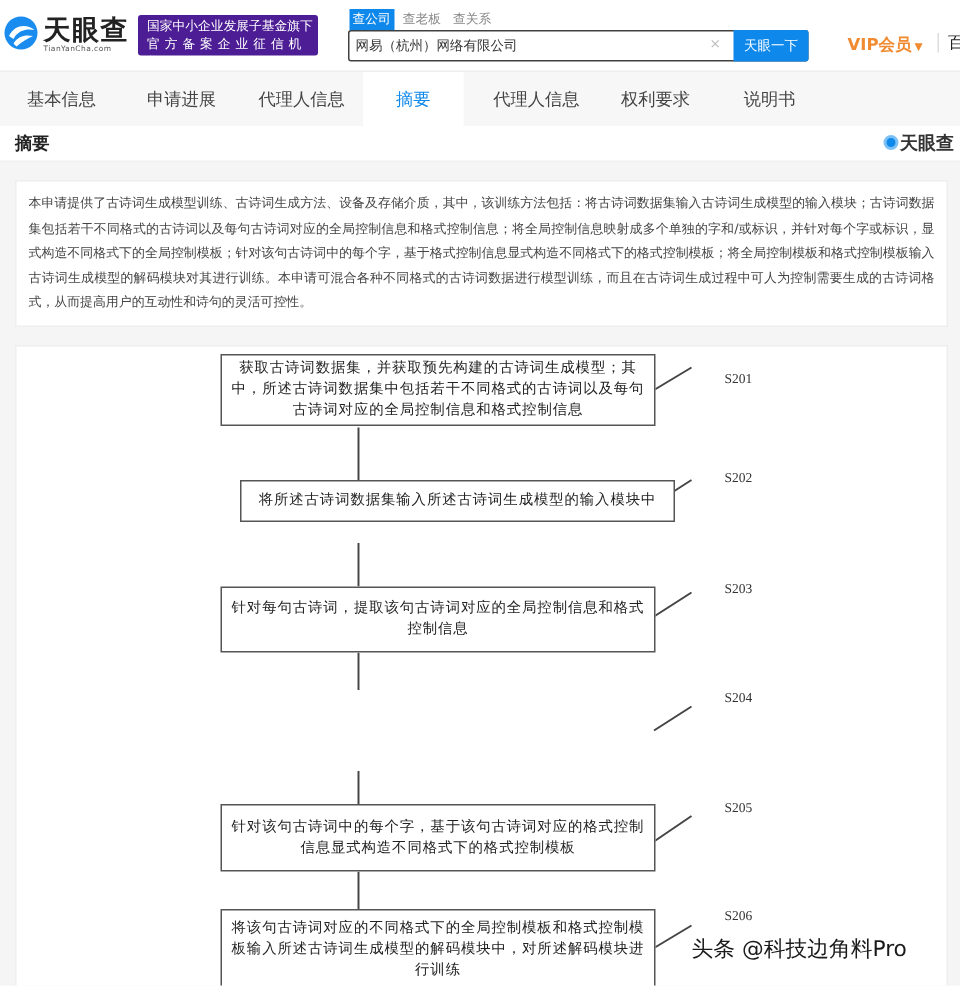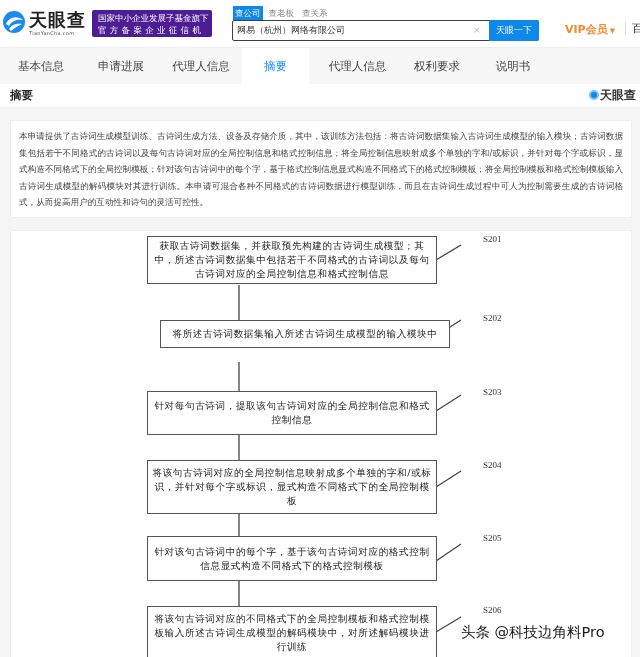--- a/index.html
+++ b/index.html
@@ -113,29 +113,28 @@
       <line x1="425" y1="29" x2="450" y2="14"></line>
       <line x1="425" y1="105" x2="450" y2="89"></line>
       <line x1="425" y1="180" x2="450" y2="164"></line>
       <line x1="425" y1="256" x2="450" y2="240"></line>
       <line x1="425" y1="330" x2="450" y2="313"></line>
       <line x1="425" y1="401" x2="450" y2="386"></line>
     </g>
   </svg>
 
   <div class="flow-box" style="left:136px; top:5px; width:290px; height:48px;">获取古诗词数据集，并获取预先构建的古诗词生成模型；其中，所述古诗词数据集中包括若干不同格式的古诗词以及每句古诗词对应的全局控制信息和格式控制信息</div>
-  <span class="step-label" style="left:472px; top:3px;">S201</span>
+  <span class="step-label" style="left:472px; top:16px;">S201</span>
 
   <div class="flow-box" style="left:149px; top:89px; width:290px; height:28px;">将所述古诗词数据集输入所述古诗词生成模型的输入模块中</div>
   <span class="step-label" style="left:472px; top:82px;">S202</span>
 
   <div class="flow-box" style="left:136px; top:160px; width:290px; height:44px;">针对每句古诗词，提取该句古诗词对应的全局控制信息和格式控制信息</div>
   <span class="step-label" style="left:472px; top:156px;">S203</span>
 
-  <div class="flow-box" style="left:136px; top:229px; width:290px; height:54px;">将该句古诗词对应的全局控制信息映射成多个单独的字和/或标识，并针对每个字或标识，显式构造不同格式下的全局控制模板</div>
   <span class="step-label" style="left:472px; top:229px;">S204</span>
 
   <div class="flow-box" style="left:136px; top:305px; width:290px; height:45px;">针对该句古诗词中的每个字，基于该句古诗词对应的格式控制信息显式构造不同格式下的格式控制模板</div>
   <span class="step-label" style="left:472px; top:302px;">S205</span>
 
   <div class="flow-box" style="left:136px; top:375px; width:290px; height:54px;">将该句古诗词对应的不同格式下的全局控制模板和格式控制模板输入所述古诗词生成模型的解码模块中，对所述解码模块进行训练</div>
   <span class="step-label" style="left:472px; top:374px;">S206</span>
 </div>
 
 <div class="watermark">头条 @科技边角料Pro</div>

